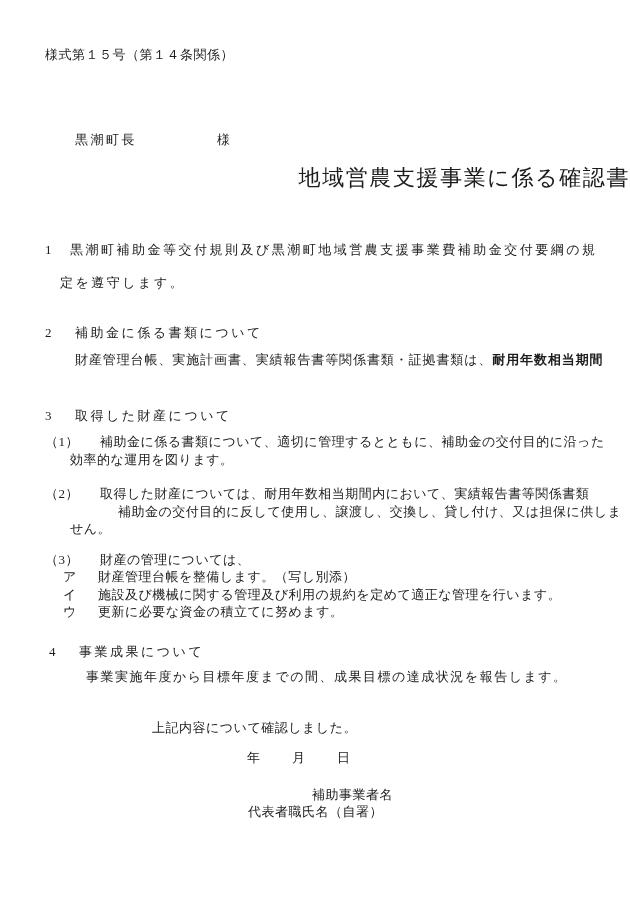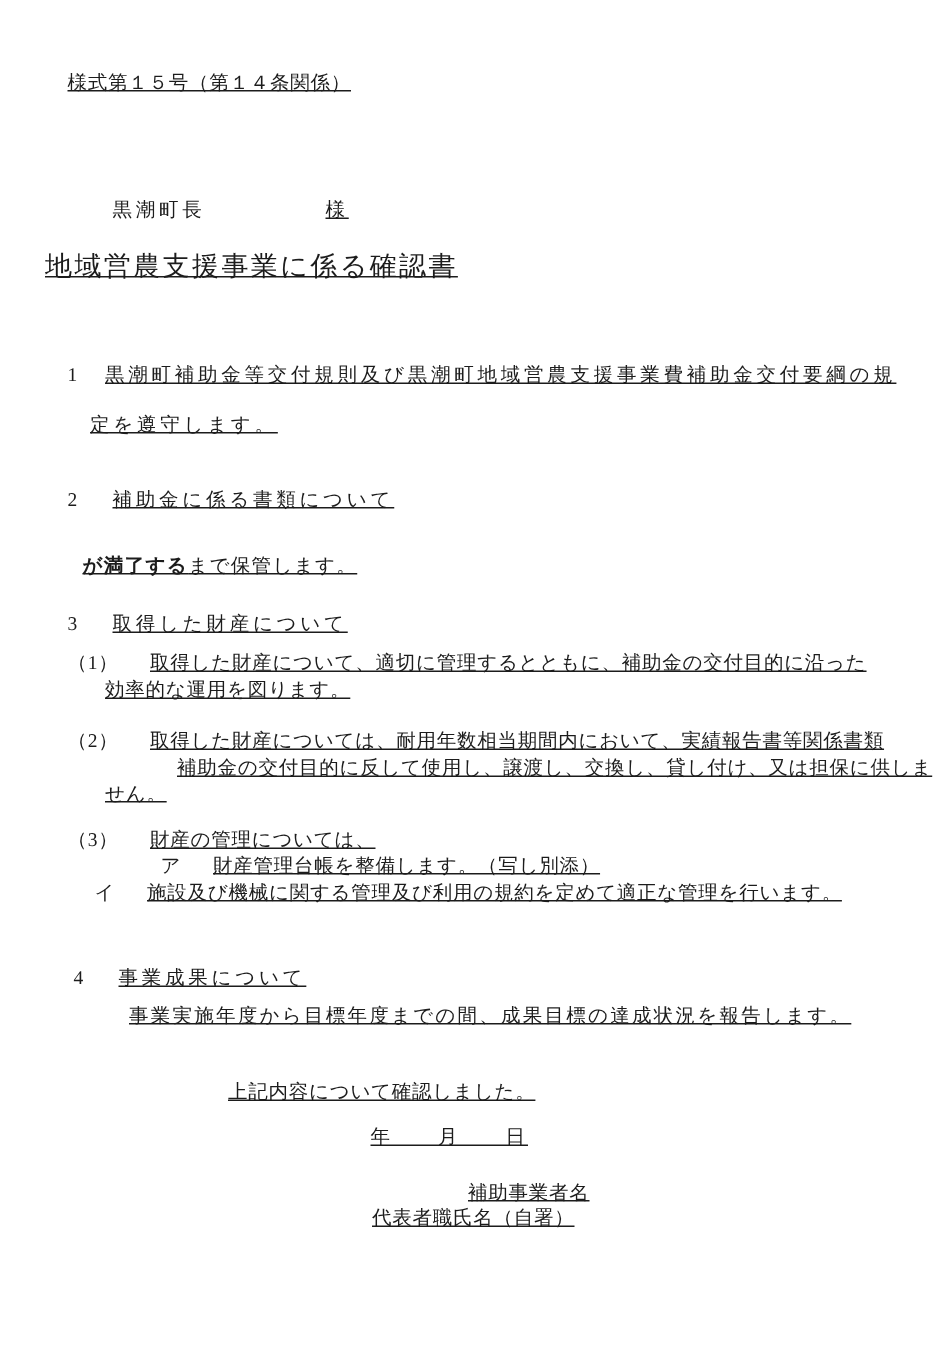--- a/index.html
+++ b/index.html
@@ -11,30 +11,29 @@
     overflow: hidden;
     font-family: "Liberation Serif", "DejaVu Serif", serif;
     color: #1c1c1c;
   }
   .ln {
     position: absolute;
     font-size: 13px;
     line-height: 15px;
     letter-spacing: 0.5px;
     white-space: pre;
-    text-decoration: underline;
   }
   .wide  { letter-spacing: 2.5px; }
   .ls09  { letter-spacing: 0.9px; }
   .ls15  { letter-spacing: 1.5px; }
   .ls2   { letter-spacing: 2px; }
   .title {
     left: 0; right: 0;
-    text-align: left;
-    font-size: 18px;
+    text-align: right;
+    font-size: 22px;
     letter-spacing: 1.6px;
     padding-left: 30px;
   }
   .b { font-weight: 700; }
   .num  { display: inline-block; width: 25px; }
   .num30{ display: inline-block; width: 30px; }
   .mk55 { display: inline-block; width: 55px; }
   .mk35 { display: inline-block; width: 35px; }
   .gap142 { display: inline-block; width: 142px; margin-top: 20px; }
 </style>
@@ -46,34 +45,35 @@
   <div class="ln" style="left:45px; top:47px;">様式第１５号（第１４条関係）</div>
 
   <div class="ln wide" style="left:75px; top:112px;"><span class="gap142">黒潮町長</span><span>様</span></div>
 
   <div class="ln title" style="top:170px;">地域営農支援事業に係る確認書</div>
 
   <div class="ln wide" style="left:45px; top:242px;"><span class="num">1</span><span>黒潮町補助金等交付規則及び黒潮町地域営農支援事業費補助金交付要綱の規</span></div>
   <div class="ln wide" style="left:60px; top:275px;">定を遵守します。</div>
 
   <div class="ln wide" style="left:45px; top:325px;"><span class="num30">2</span><span>補助金に係る書類について</span></div>
-  <div class="ln ls09" style="left:55px; top:369px;"><span class="b">が満了する</span><span>まで保管します。</span></div>
+  <div class="ln ls09" style="left:75px; top:352px;"><span>財産管理台帳、実施計画書、実績報告書等関係書類・証拠書類は、</span><span class="b">耐用年数相当期間</span></div>
 
   <div class="ln wide" style="left:45px; top:408px;"><span class="num30">3</span><span>取得した財産について</span></div>
 
-  <div class="ln" style="left:45px; top:434px;"><span class="mk55">（1）</span><span>取得した財産について、適切に管理するとともに、補助金の交付目的に沿った</span></div>
+  <div class="ln" style="left:45px; top:434px;"><span class="mk55">（1）</span><span>補助金に係る書類について、適切に管理するとともに、補助金の交付目的に沿った</span></div>
   <div class="ln" style="left:70px; top:452px;">効率的な運用を図ります。</div>
 
   <div class="ln" style="left:45px; top:486px;"><span class="mk55">（2）</span><span>取得した財産については、耐用年数相当期間内において、実績報告書等関係書類</span></div>
   <div class="ln" style="left:70px; top:504px;margin-left:48px;">補助金の交付目的に反して使用し、譲渡し、交換し、貸し付け、又は担保に供しま</div>
   <div class="ln" style="left:70px; top:521px;">せん。</div>
 
   <div class="ln" style="left:45px; top:552px;"><span class="mk55">（3）</span><span>財産の管理については、</span></div>
-  <div class="ln" style="left:63px; top:569px;margin-left:44px;"><span class="mk35">ア</span><span>財産管理台帳を整備します。（写し別添）</span></div>
+  <div class="ln" style="left:63px; top:569px;"><span class="mk35">ア</span><span>財産管理台帳を整備します。（写し別添）</span></div>
   <div class="ln" style="left:63px; top:587px;"><span class="mk35">イ</span><span>施設及び機械に関する管理及び利用の規約を定めて適正な管理を行います。</span></div>
+  <div class="ln" style="left:63px; top:604px;"><span class="mk35">ウ</span><span>更新に必要な資金の積立てに努めます。</span></div>
 
   <div class="ln wide" style="left:49px; top:644px;"><span class="num30">4</span><span>事業成果について</span></div>
   <div class="ln ls15" style="left:86px; top:669px;">事業実施年度から目標年度までの間、成果目標の達成状況を報告します。</div>
 
   <div class="ln" style="left:152px; top:720px;">上記内容について確認しました。</div>
   <div class="ln ls2" style="left:247px; top:750px;">年　　月　　日</div>
   <div class="ln" style="left:312px; top:787px;">補助事業者名</div>
   <div class="ln" style="left:248px; top:804px;">代表者職氏名（自署）</div>
 
 </div>

